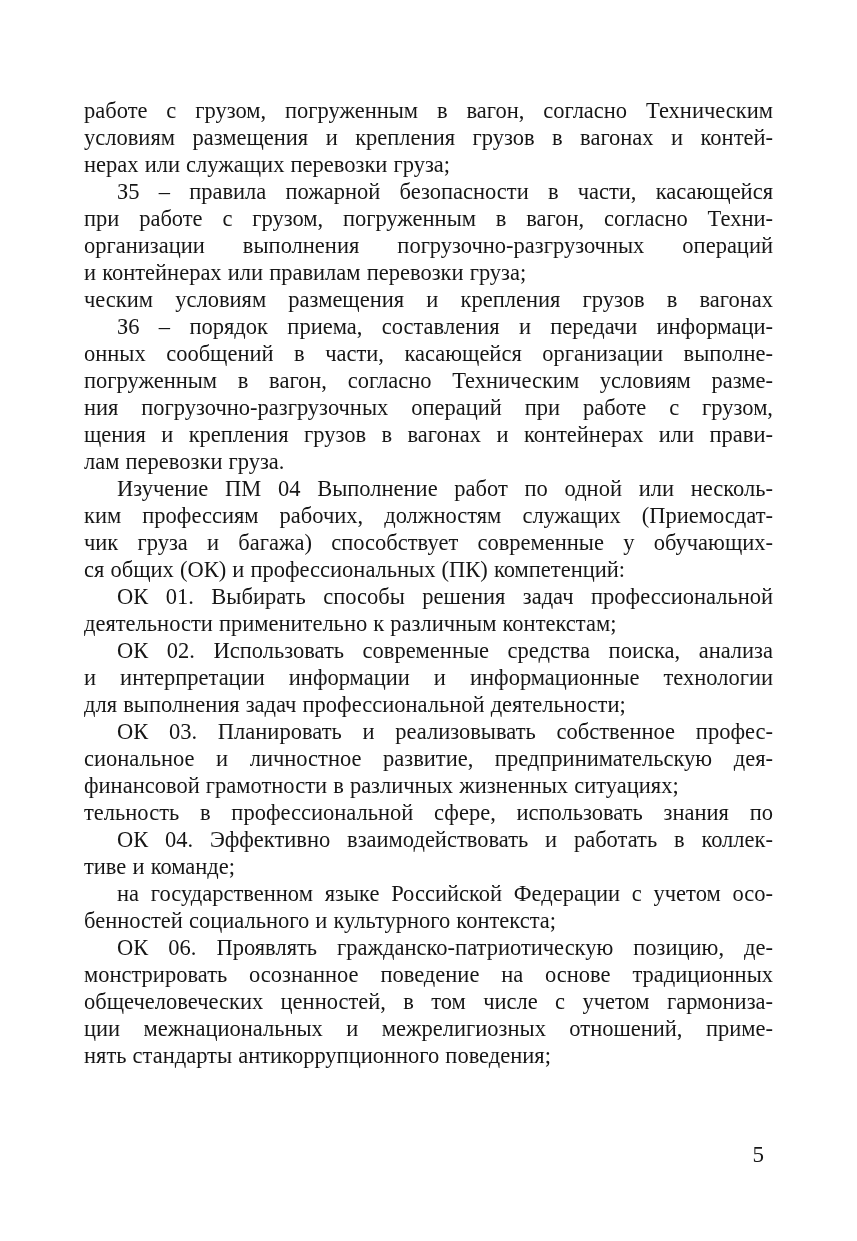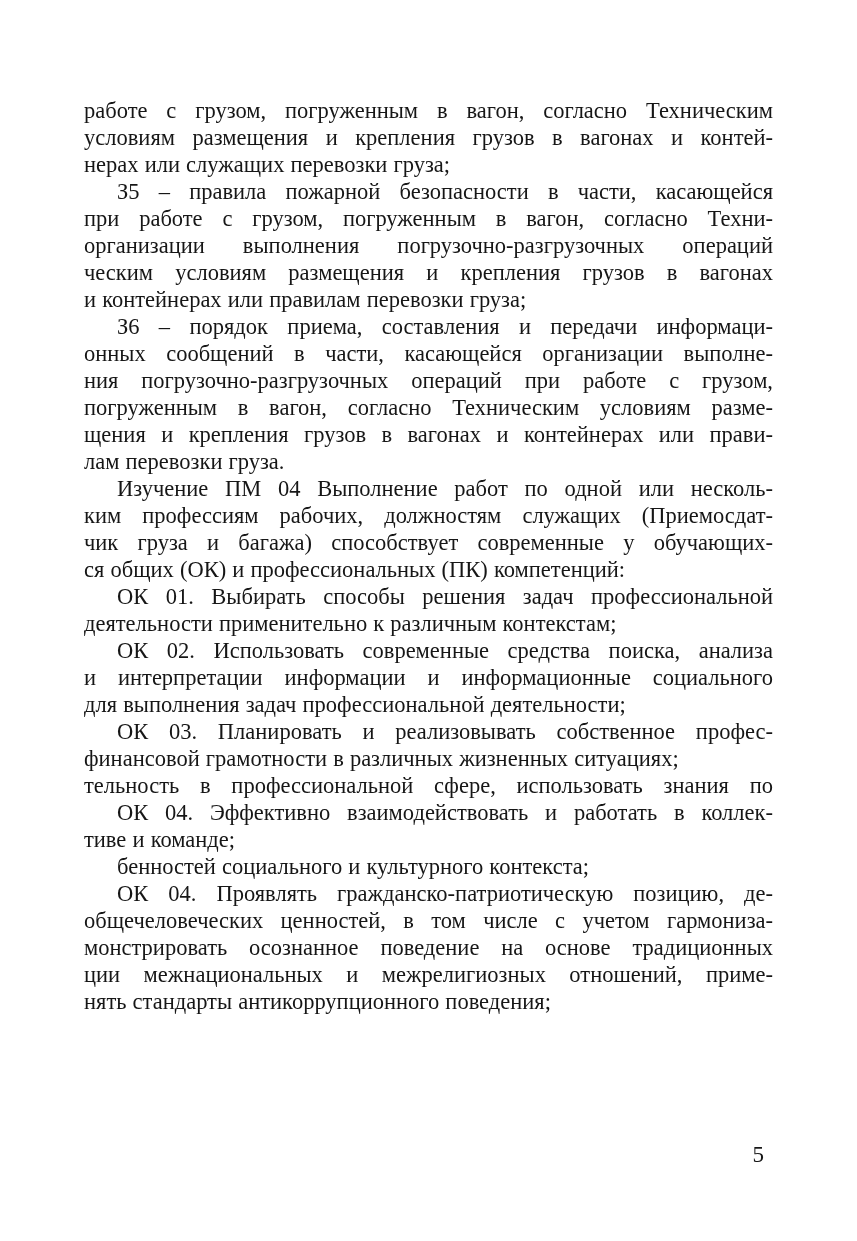--- a/index.html
+++ b/index.html
@@ -57,60 +57,62 @@
   <div class="text-block" id="text-block">
       <div class="para">
         <div class="line">работе с грузом, погруженным в вагон, согласно Техническим</div>
         <div class="line">условиям размещения и крепления грузов в вагонах и контей-</div>
         <div class="line final">нерах или служащих перевозки груза;</div>
       </div>
       <div class="para indent">
         <div class="line">З5 – правила пожарной безопасности в части, касающейся</div>
         <div class="line">при работе с грузом, погруженным в вагон, согласно Техни-</div>
         <div class="line">организации выполнения погрузочно-разгрузочных операций</div>
+        <div class="line final">и контейнерах или правилам перевозки груза;</div>
         <div class="line">ческим условиям размещения и крепления грузов в вагонах</div>
-        <div class="line final">и контейнерах или правилам перевозки груза;</div>
       </div>
       <div class="para indent">
         <div class="line">З6 – порядок приема, составления и передачи информаци-</div>
         <div class="line">онных сообщений в части, касающейся организации выполне-</div>
+        <div class="line">погруженным в вагон, согласно Техническим условиям разме-</div>
         <div class="line">ния погрузочно-разгрузочных операций при работе с грузом,</div>
-        <div class="line">погруженным в вагон, согласно Техническим условиям разме-</div>
         <div class="line">щения и крепления грузов в вагонах и контейнерах или прави-</div>
         <div class="line final">лам перевозки груза.</div>
       </div>
       <div class="para indent">
         <div class="line">Изучение ПМ 04 Выполнение работ по одной или несколь-</div>
         <div class="line">ким профессиям рабочих, должностям служащих (Приемосдат-</div>
         <div class="line">чик груза и багажа) способствует современные у обучающих-</div>
         <div class="line final">ся общих (ОК) и профессиональных (ПК) компетенций:</div>
       </div>
       <div class="para indent">
         <div class="line">ОК 01. Выбирать способы решения задач профессиональной</div>
         <div class="line final">деятельности применительно к различным контекстам;</div>
       </div>
       <div class="para indent">
         <div class="line">ОК 02. Использовать современные средства поиска, анализа</div>
-        <div class="line">и интерпретации информации и информационные социального</div>
+        <div class="line">и интерпретации информации и информационные технологии</div>
         <div class="line final">для выполнения задач профессиональной деятельности;</div>
       </div>
       <div class="para indent">
         <div class="line">ОК 03. Планировать и реализовывать собственное профес-</div>
+        <div class="line">сиональное и личностное развитие, предпринимательскую дея-</div>
         <div class="line final">финансовой грамотности в различных жизненных ситуациях;</div>
         <div class="line">тельность в профессиональной сфере, использовать знания по</div>
       </div>
       <div class="para indent">
         <div class="line">ОК 04. Эффективно взаимодействовать и работать в коллек-</div>
         <div class="line final">тиве и команде;</div>
       </div>
       <div class="para indent">
+        <div class="line">на государственном языке Российской Федерации с учетом осо-</div>
         <div class="line final">бенностей социального и культурного контекста;</div>
       </div>
       <div class="para indent">
-        <div class="line">ОК 04. Проявлять гражданско-патриотическую позицию, де-</div>
+        <div class="line">ОК 06. Проявлять гражданско-патриотическую позицию, де-</div>
+        <div class="line">монстрировать осознанное поведение на основе традиционных</div>
         <div class="line">общечеловеческих ценностей, в том числе с учетом гармониза-</div>
-        <div class="line">монстрировать осознанное поведение на основе традиционных</div>
         <div class="line">ции межнациональных и межрелигиозных отношений, приме-</div>
         <div class="line final">нять стандарты антикоррупционного поведения;</div>
       </div>
     </div>
   <div class="page-number">5</div>
 </div>
 
 </body></html>

